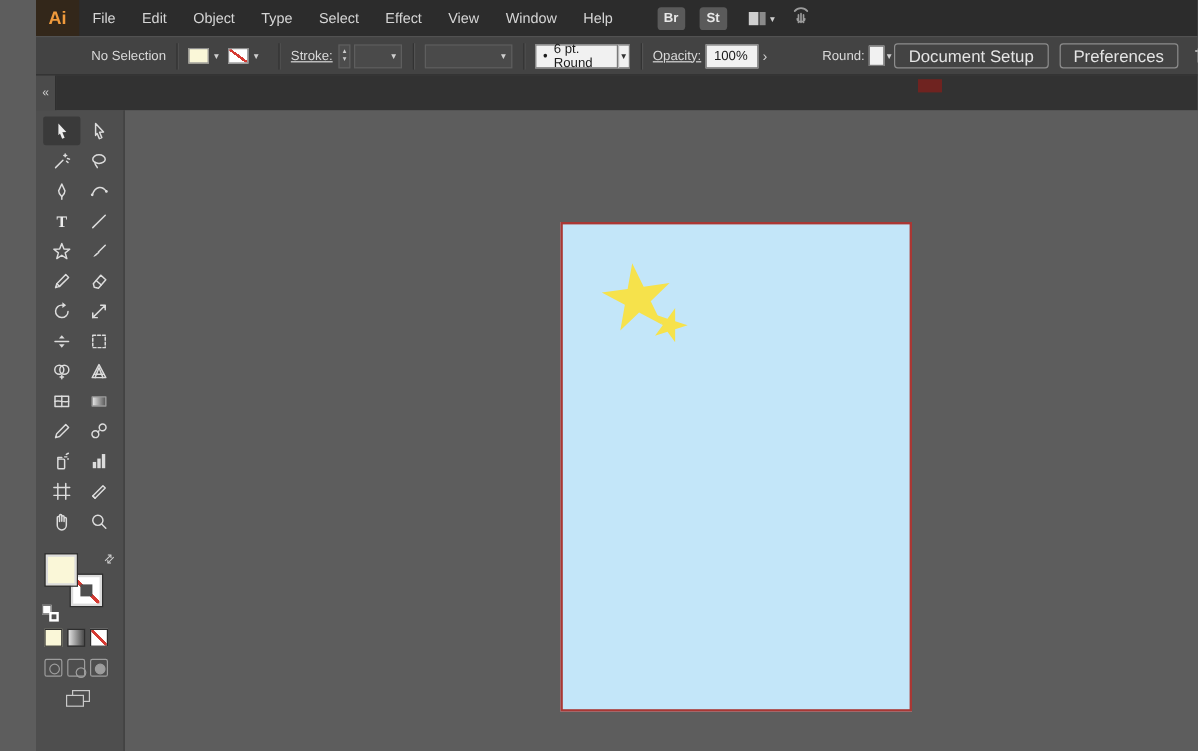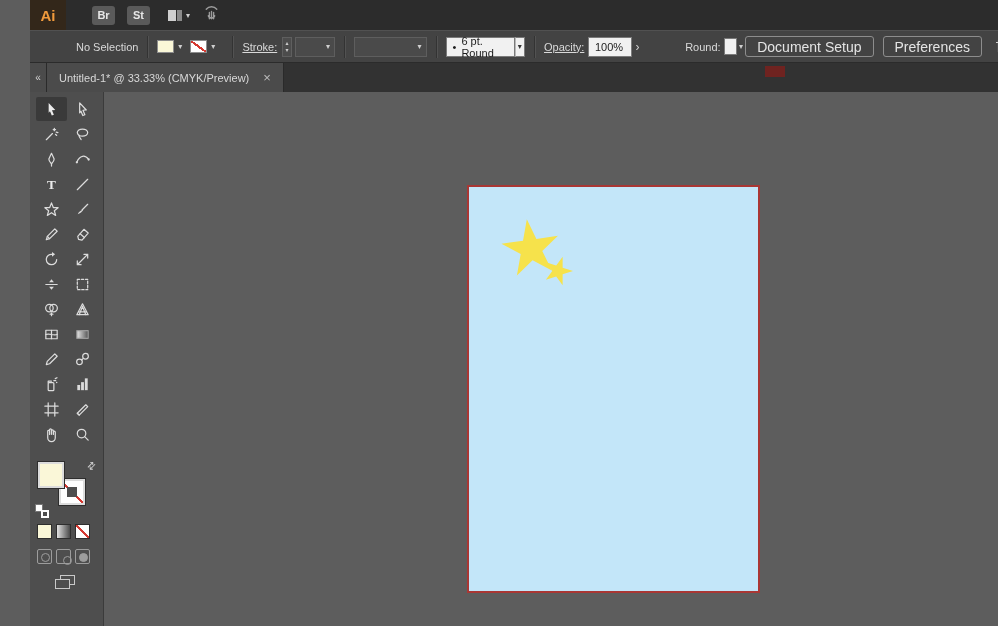--- a/index.html
+++ b/index.html
@@ -106,20 +106,31 @@
     border:2px solid #a93734; background:#c3e6f9; }
   .stars { position:absolute; left:0; top:0; width:289px; height:404px; display:block; }
 </style>
 </head>
 <body>
 
 <div class="app">
 
   <div class="menubar">
     <div class="ai-logo">Ai</div>
+    <div class="menus">
+      <span class="menu-item">File</span>
+      <span class="menu-item">Edit</span>
+      <span class="menu-item">Object</span>
+      <span class="menu-item">Type</span>
+      <span class="menu-item">Select</span>
+      <span class="menu-item">Effect</span>
+      <span class="menu-item">View</span>
+      <span class="menu-item">Window</span>
+      <span class="menu-item">Help</span>
+    </div>
     <div class="menubar-right">
       <span class="mini-btn">Br</span>
       <span class="mini-btn">St</span>
       <span class="ws-switch">
         <span class="ws-icon">
             <i></i>
             <i></i>
           </span>
         <span class="chev">▾</span>
       </span>
@@ -189,24 +200,20 @@
           <rect x="3.5" y="2.5" width="9" height="9"></rect>
           <path d="M1 2.5 H3.5 M12.5 2.5 H15 M3.5 0.5 V2.5 M12.5 0.5 V2.5"></path>
         </svg>
         <span class="chev">▾</span>
       </span>
     </span>
   </div>
 
   <div class="tabbar">
     <span class="collapse-cell">«</span>
-    <span class="tab">
-      <span>Untitled-1* @ 33.33% (CMYK/Preview)</span>
-      <span class="tab-close">×</span>
-    </span>
     <span class="red-marker"></span>
   </div>
 
   <div class="toolbar">
     <div class="tool-grid">
         <div class="tool selected">
           <svg viewBox="0 0 18 18" width="17" height="17" fill="none" stroke="#dcdcdc" stroke-width="1.3" stroke-linecap="round" stroke-linejoin="round">
             <path d="M6 2 L13 9.5 L9.5 9.8 L11.5 14.5 L9.3 15.4 L7.4 10.8 L6 12.5 Z" fill="#ececec" stroke="none"></path>
           </svg>
         </div>

